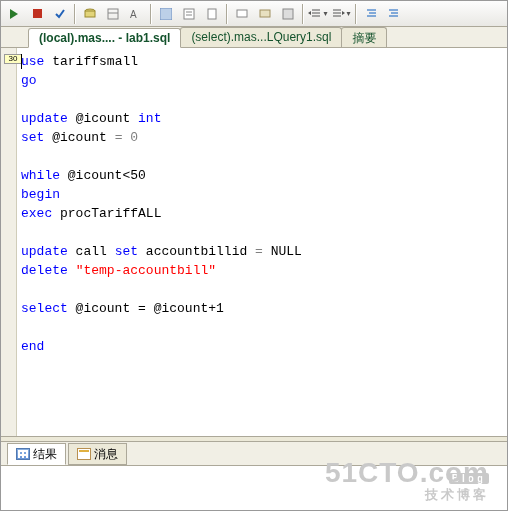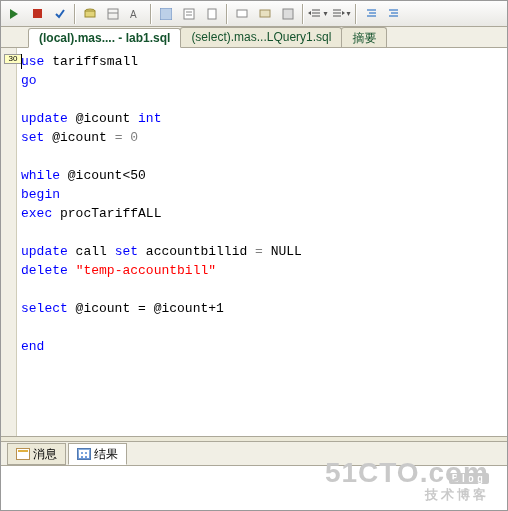--- a/index.html
+++ b/index.html
@@ -170,27 +170,27 @@
 
 <span class="kw">select</span><span> @icount = @icount+1</span>
 
 <span class="kw">end</span>
 </div>
 </div>
 
 <div class="splitter"></div>
 
 <div class="results-tabs">
+  <div class="res-tab">
+    <span class="res-icon grid-icon"></span>
+    <span>结果</span>
+  </div>
   <div class="res-tab inactive">
     <span class="res-icon msg-icon"></span>
     <span>消息</span>
-  </div>
-  <div class="res-tab">
-    <span class="res-icon grid-icon"></span>
-    <span>结果</span>
   </div>
 </div>
 <div class="results-body"></div>
 
 <div class="watermark">
   <div class="wm-main">51CTO.com</div>
   <div class="wm-sub"><span>技术博客</span> <span class="wm-blog">Blog</span></div>
 </div>
 
 </body></html>

